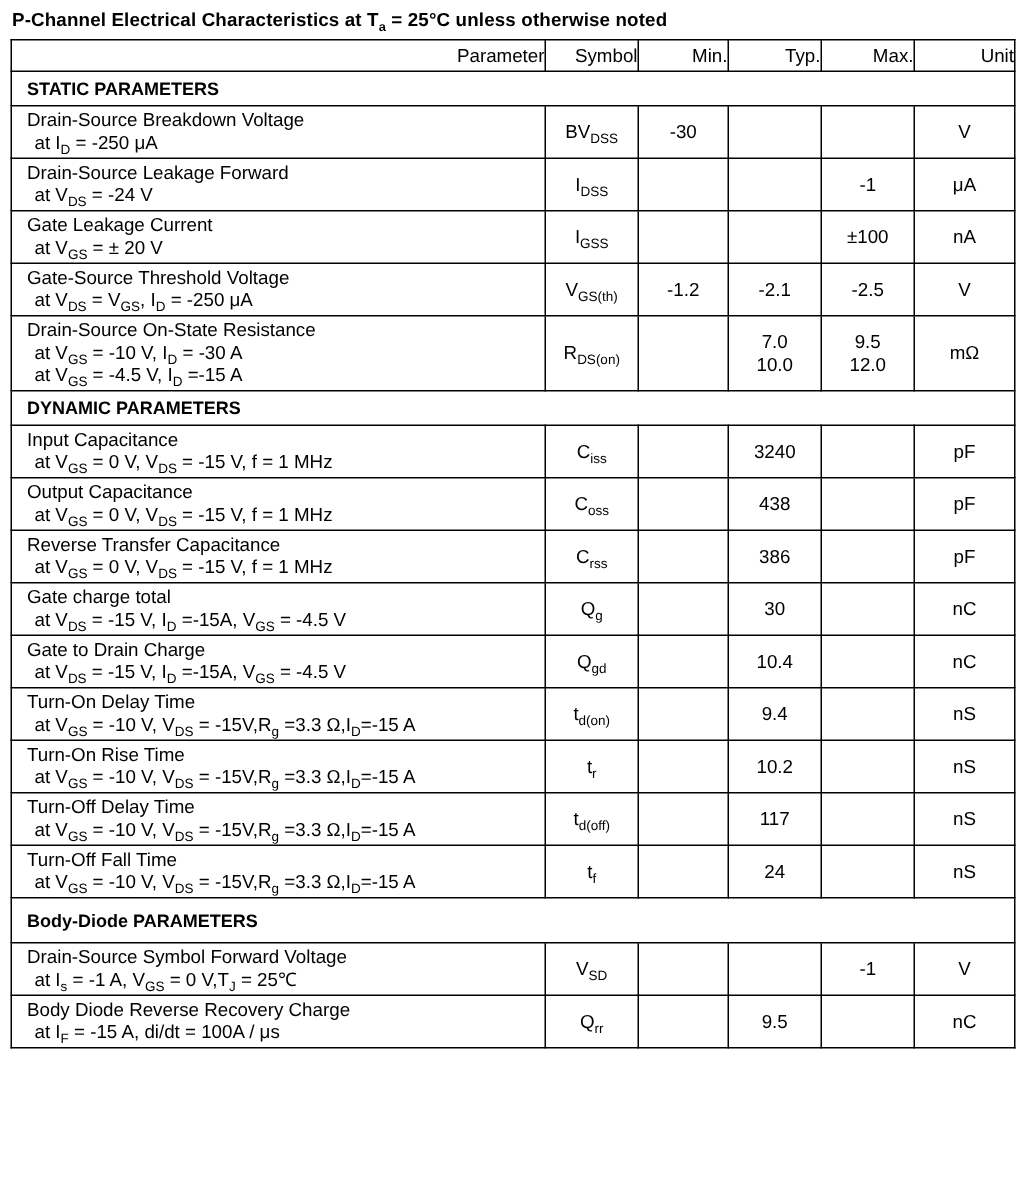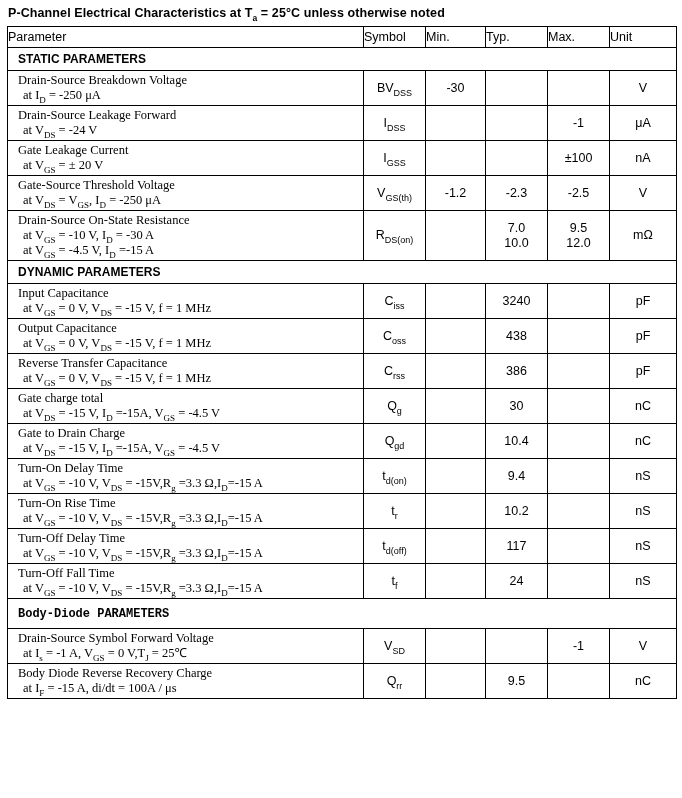--- a/index.html
+++ b/index.html
@@ -20,31 +20,31 @@
     width: 669px;
     margin-left: 7px;
     border: 1.5px solid #000;
   }
   table.spec th, table.spec td {
     border: 1px solid #000;
     font-size: 12.5px;
     font-weight: normal;
     vertical-align: middle;
   }
-  thead th { height: 21px; text-align: left; padding: 0; }
+  thead th { height: 21px; text-align: right; padding: 0; }
   tr.section-row td {
     font-weight: bold;
     font-size: 12px;
     padding-left: 10px;
     height: 23px;
   }
-  tr.section-row.tall td { height: 30px; font-family: Liberation Mono, monospace; }
+  tr.section-row.tall td { height: 30px; }
   tr.data-row { height: 35px; }
   tr.data-row.row3 { height: 46px; }
-  td.param-cell { padding: 2px 2px 2px 0; vertical-align: middle; font-family: Liberation Serif, serif; }
+  td.param-cell { padding: 2px 2px 2px 0; vertical-align: middle; }
   .param-name { padding-left: 10px; line-height: 15px; }
   .param-cond { padding-left: 15px; line-height: 15px; }
   td.val-cell { text-align: center; padding: 0 2px; line-height: 15px; }
   sub { font-size: 9px; line-height: 0; }
 </style>
 </head>
 <body>
 
 <div class="page-title">P-Channel Electrical Characteristics at T<sub>a</sub> = 25°C unless otherwise noted</div>
 
@@ -104,21 +104,21 @@
         <td class="val-cell">±100</td>
         <td class="val-cell">nA</td>
       </tr>
       <tr class="data-row">
         <td class="param-cell">
           <div class="param-name">Gate-Source Threshold Voltage</div>
           <div class="param-cond">at V<sub>DS</sub> = V<sub>GS</sub>, I<sub>D</sub> = -250 μA</div>
         </td>
         <td class="val-cell">V<sub>GS(th)</sub></td>
         <td class="val-cell">-1.2</td>
-        <td class="val-cell">-2.3</td>
+        <td class="val-cell">-2.1</td>
         <td class="val-cell">-2.5</td>
         <td class="val-cell">V</td>
       </tr>
       <tr class="data-row row3">
         <td class="param-cell">
           <div class="param-name">Drain-Source On-State Resistance</div>
           <div class="param-cond">at V<sub>GS</sub> = -10 V, I<sub>D</sub> = -30 A</div>
           <div class="param-cond">at V<sub>GS</sub> = -4.5 V, I<sub>D</sub> =-15 A</div>
         </td>
         <td class="val-cell">R<sub>DS(on)</sub></td>

